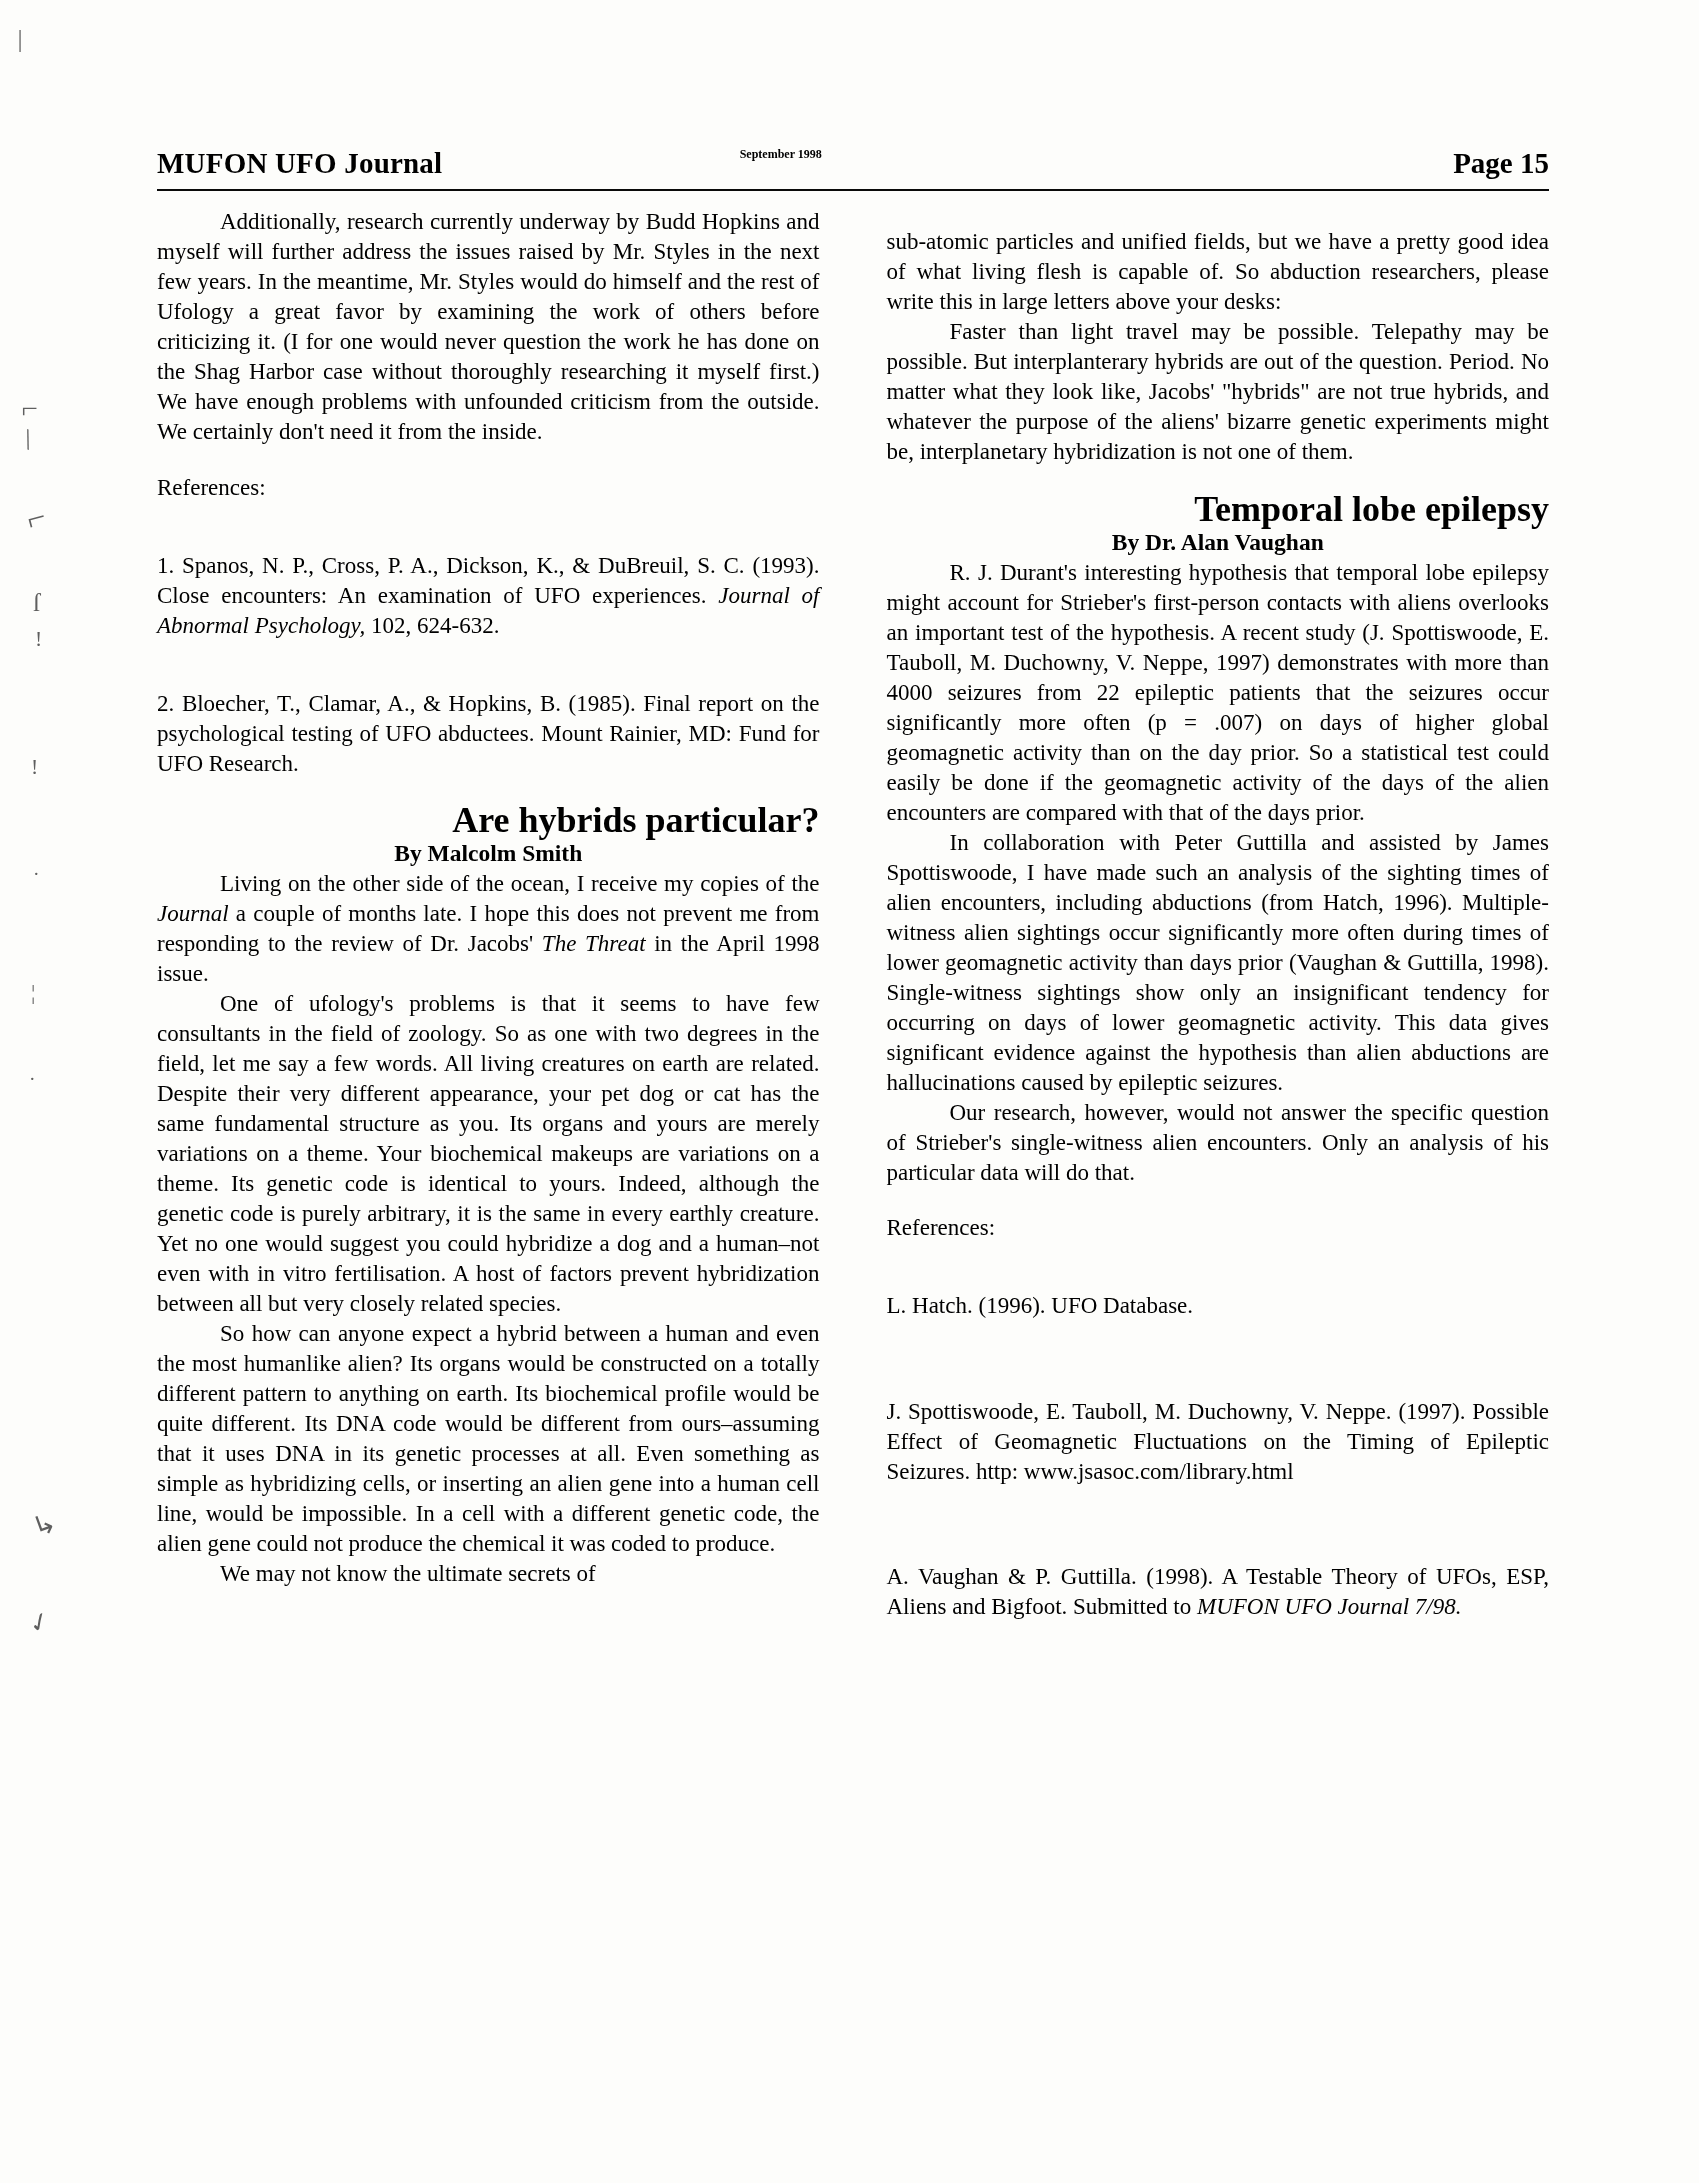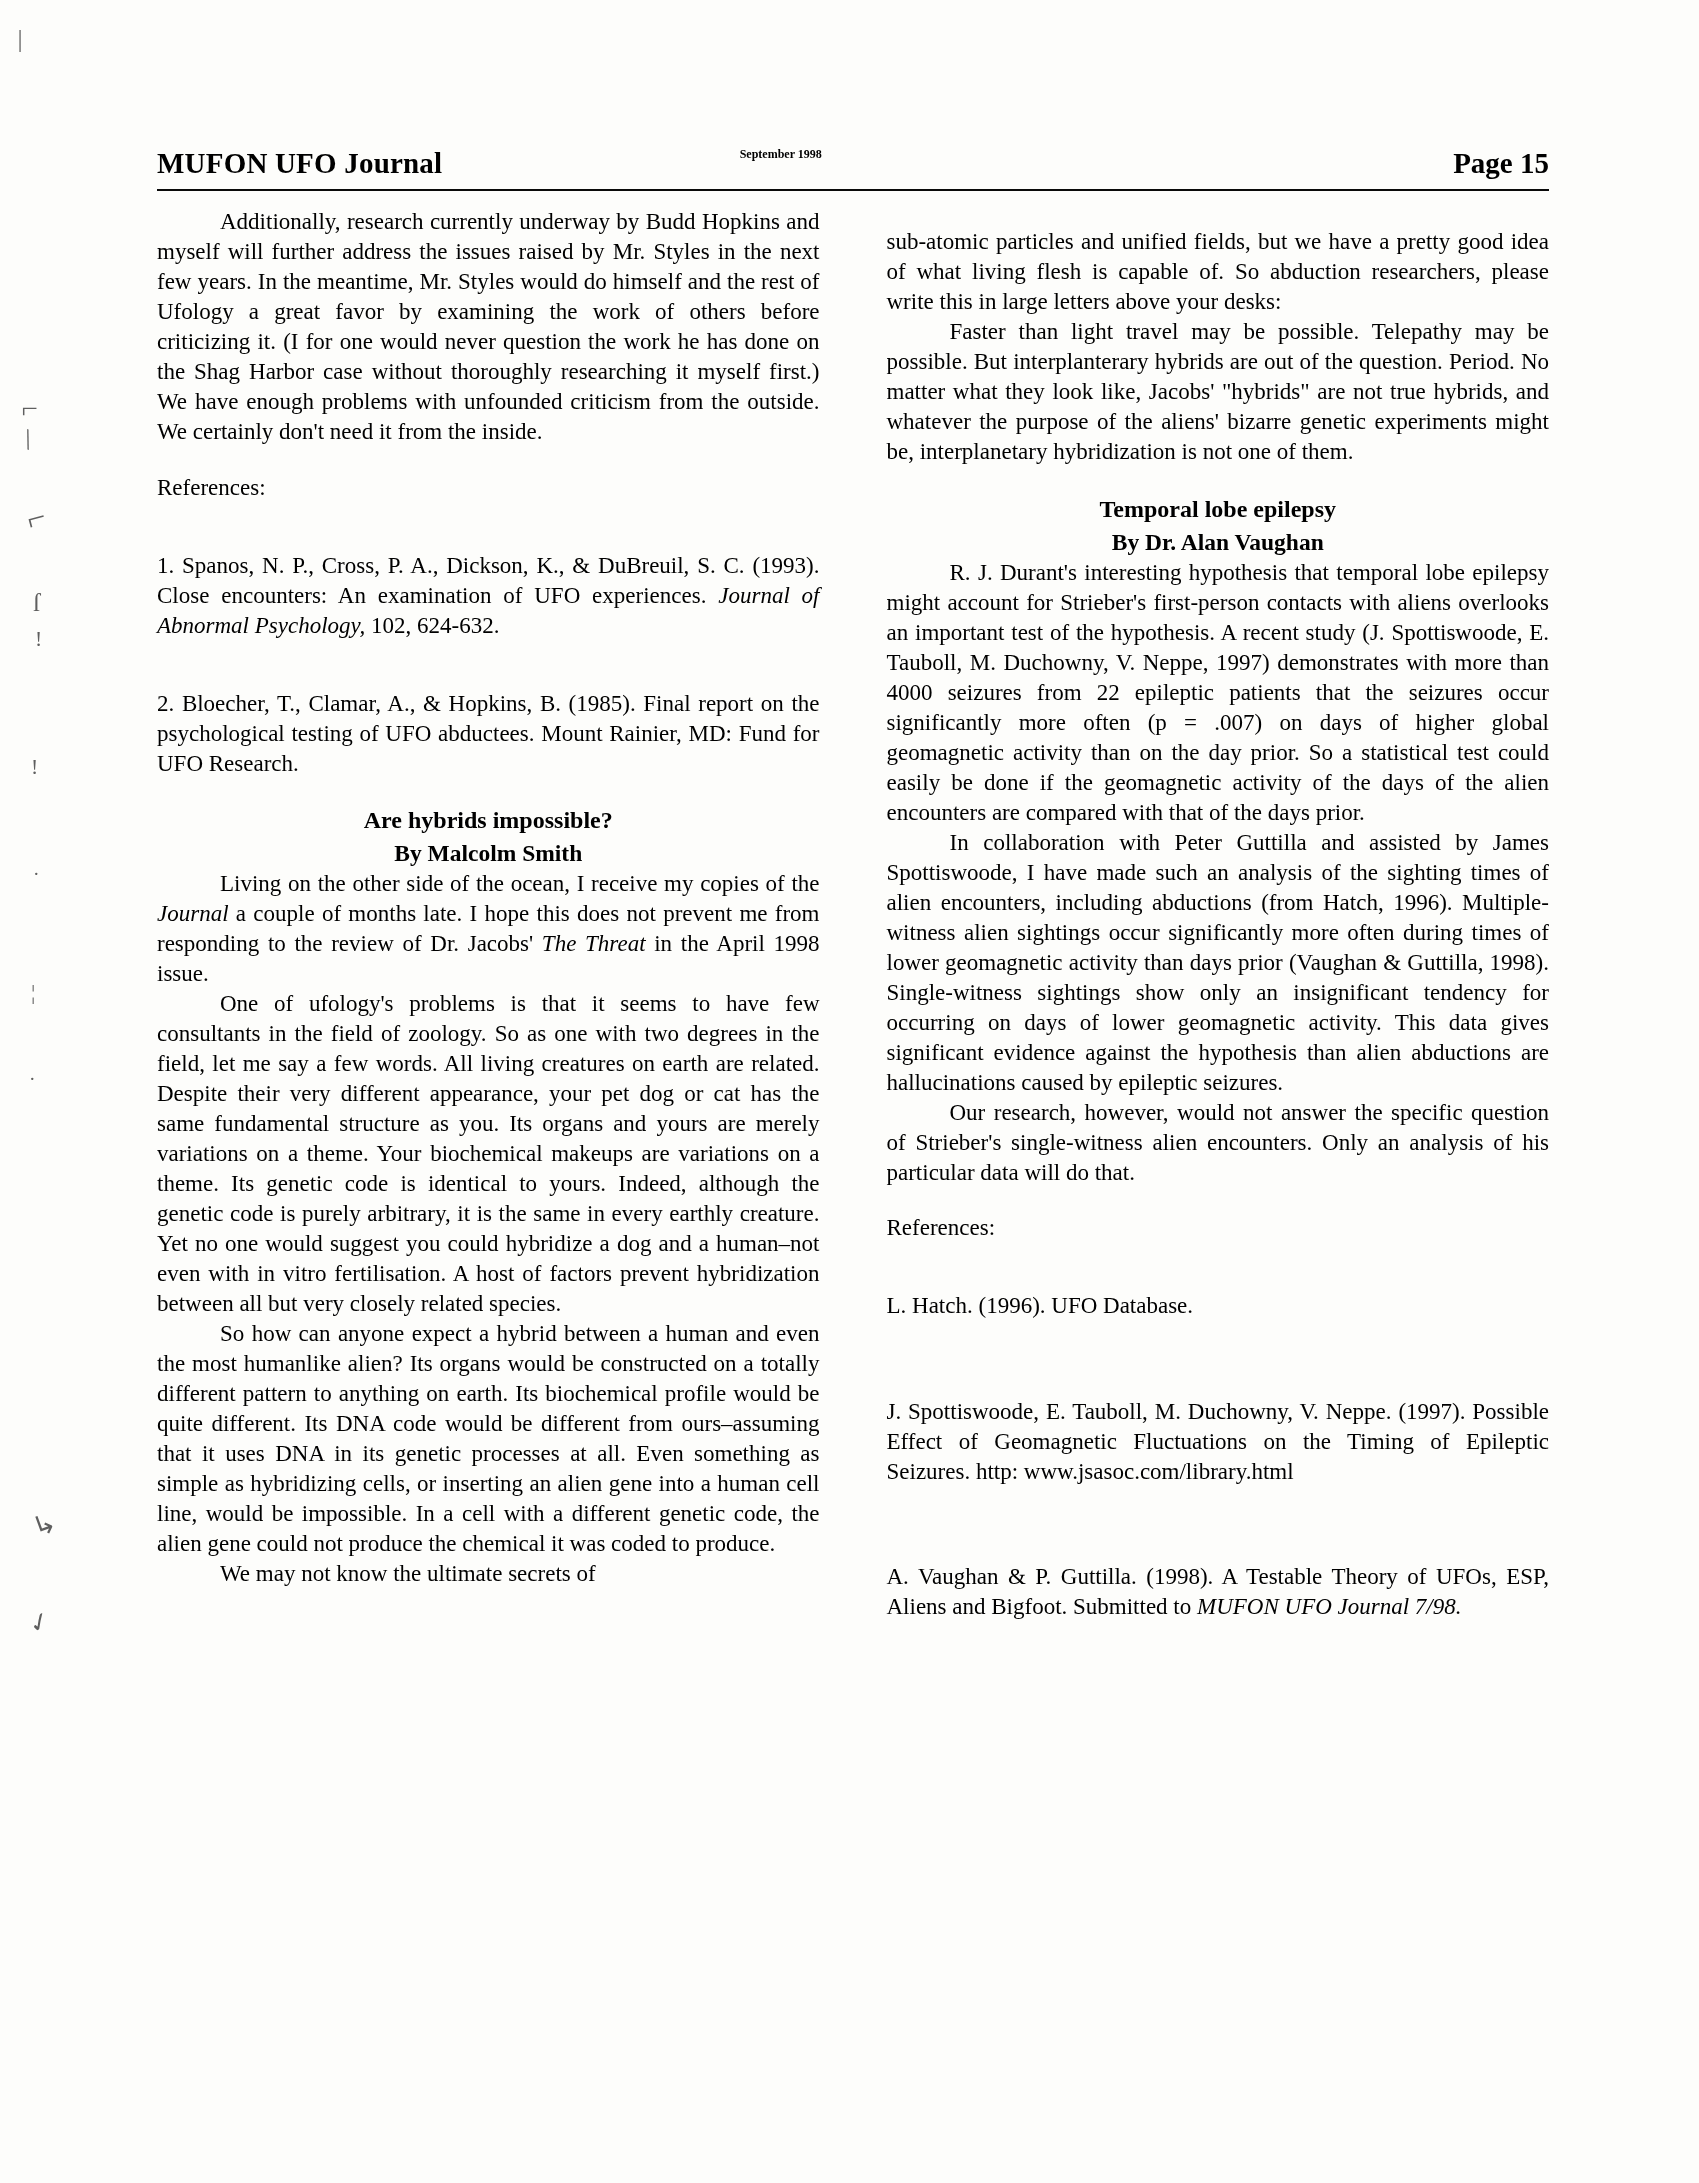--- a/index.html
+++ b/index.html
@@ -76,25 +76,25 @@
     margin: 0;
     font-size: 23px;
     line-height: 30px;
     text-align: justify;
     text-indent: 63px;
     hyphens: none;
   }
   p.noindent { text-indent: 0; margin-top: 20px; }
   .headline {
     font-weight: bold;
-    font-size: 24px;
+    font-size: 36px;
     line-height: 33px;
     margin: 25.5px 0 2px 0;
     text-indent: 0;
-    text-align: center;
+    text-align: right;
   }
   .byline {
     font-weight: bold;
     font-size: 23.5px;
     line-height: 29px;
     text-align: center;
     text-indent: 0;
     margin: 0 0 1px 0;
   }
   .reflabel {
@@ -142,21 +142,21 @@
       <div class="col">
 
         <p>Additionally, research currently underway by Budd Hopkins and myself will further address the issues raised by Mr. Styles in the next few years. In the meantime, Mr. Styles would do himself and the rest of Ufology a great favor by examining the work of others before criticizing it. (I for one would never question the work he has done on the Shag Harbor case without thoroughly researching it myself first.) We have enough problems with unfounded criticism from the outside. We certainly don't need it from the inside.</p>
 
         <p class="reflabel">References:</p>
 
         <p class="refitem"><span>1. Spanos, N. P., Cross, P. A., Dickson, K., &amp; DuBreuil, S. C. (1993). Close encounters: An examination of UFO experiences. </span><i>Journal of Abnormal Psychology,</i><span> 102, 624-632.</span></p>
 
         <p class="refitem">2. Bloecher, T., Clamar, A., &amp; Hopkins, B. (1985). Final report on the psychological testing of UFO abductees. Mount Rainier, MD: Fund for UFO Research.</p>
 
-        <h2 class="headline">Are hybrids impossible?</h2>
+        <h2 class="headline">Are hybrids particular?</h2>
         <p class="byline">By Malcolm Smith</p>
 
         <p><span>Living on the other side of the ocean, I receive my copies of the </span><i>Journal</i><span> a couple of months late. I hope this does not prevent me from responding to the review of Dr. Jacobs' </span><i>The Threat</i><span> in the April 1998 issue.</span></p>
 
         <p>One of ufology's problems is that it seems to have few consultants in the field of zoology. So as one with two degrees in the field, let me say a few words. All living creatures on earth are related. Despite their very different appearance, your pet dog or cat has the same fundamental structure as you. Its organs and yours are merely variations on a theme. Your biochemical makeups are variations on a theme. Its genetic code is identical to yours. Indeed, although the genetic code is purely arbitrary, it is the same in every earthly creature. Yet no one would suggest you could hybridize a dog and a human–not even with in vitro fertilisation. A host of factors prevent hybridization between all but very closely related species.</p>
         <p>So how can anyone expect a hybrid between a human and even the most humanlike alien? Its organs would be constructed on a totally different pattern to anything on earth. Its biochemical profile would be quite different. Its DNA code would be different from ours–assuming that it uses DNA in its genetic processes at all. Even something as simple as hybridizing cells, or inserting an alien gene into a human cell line, would be impossible. In a cell with a different genetic code, the alien gene could not produce the chemical it was coded to produce.</p>
         <p>We may not know the ultimate secrets of</p>
       </div>
 
       <div class="col">

